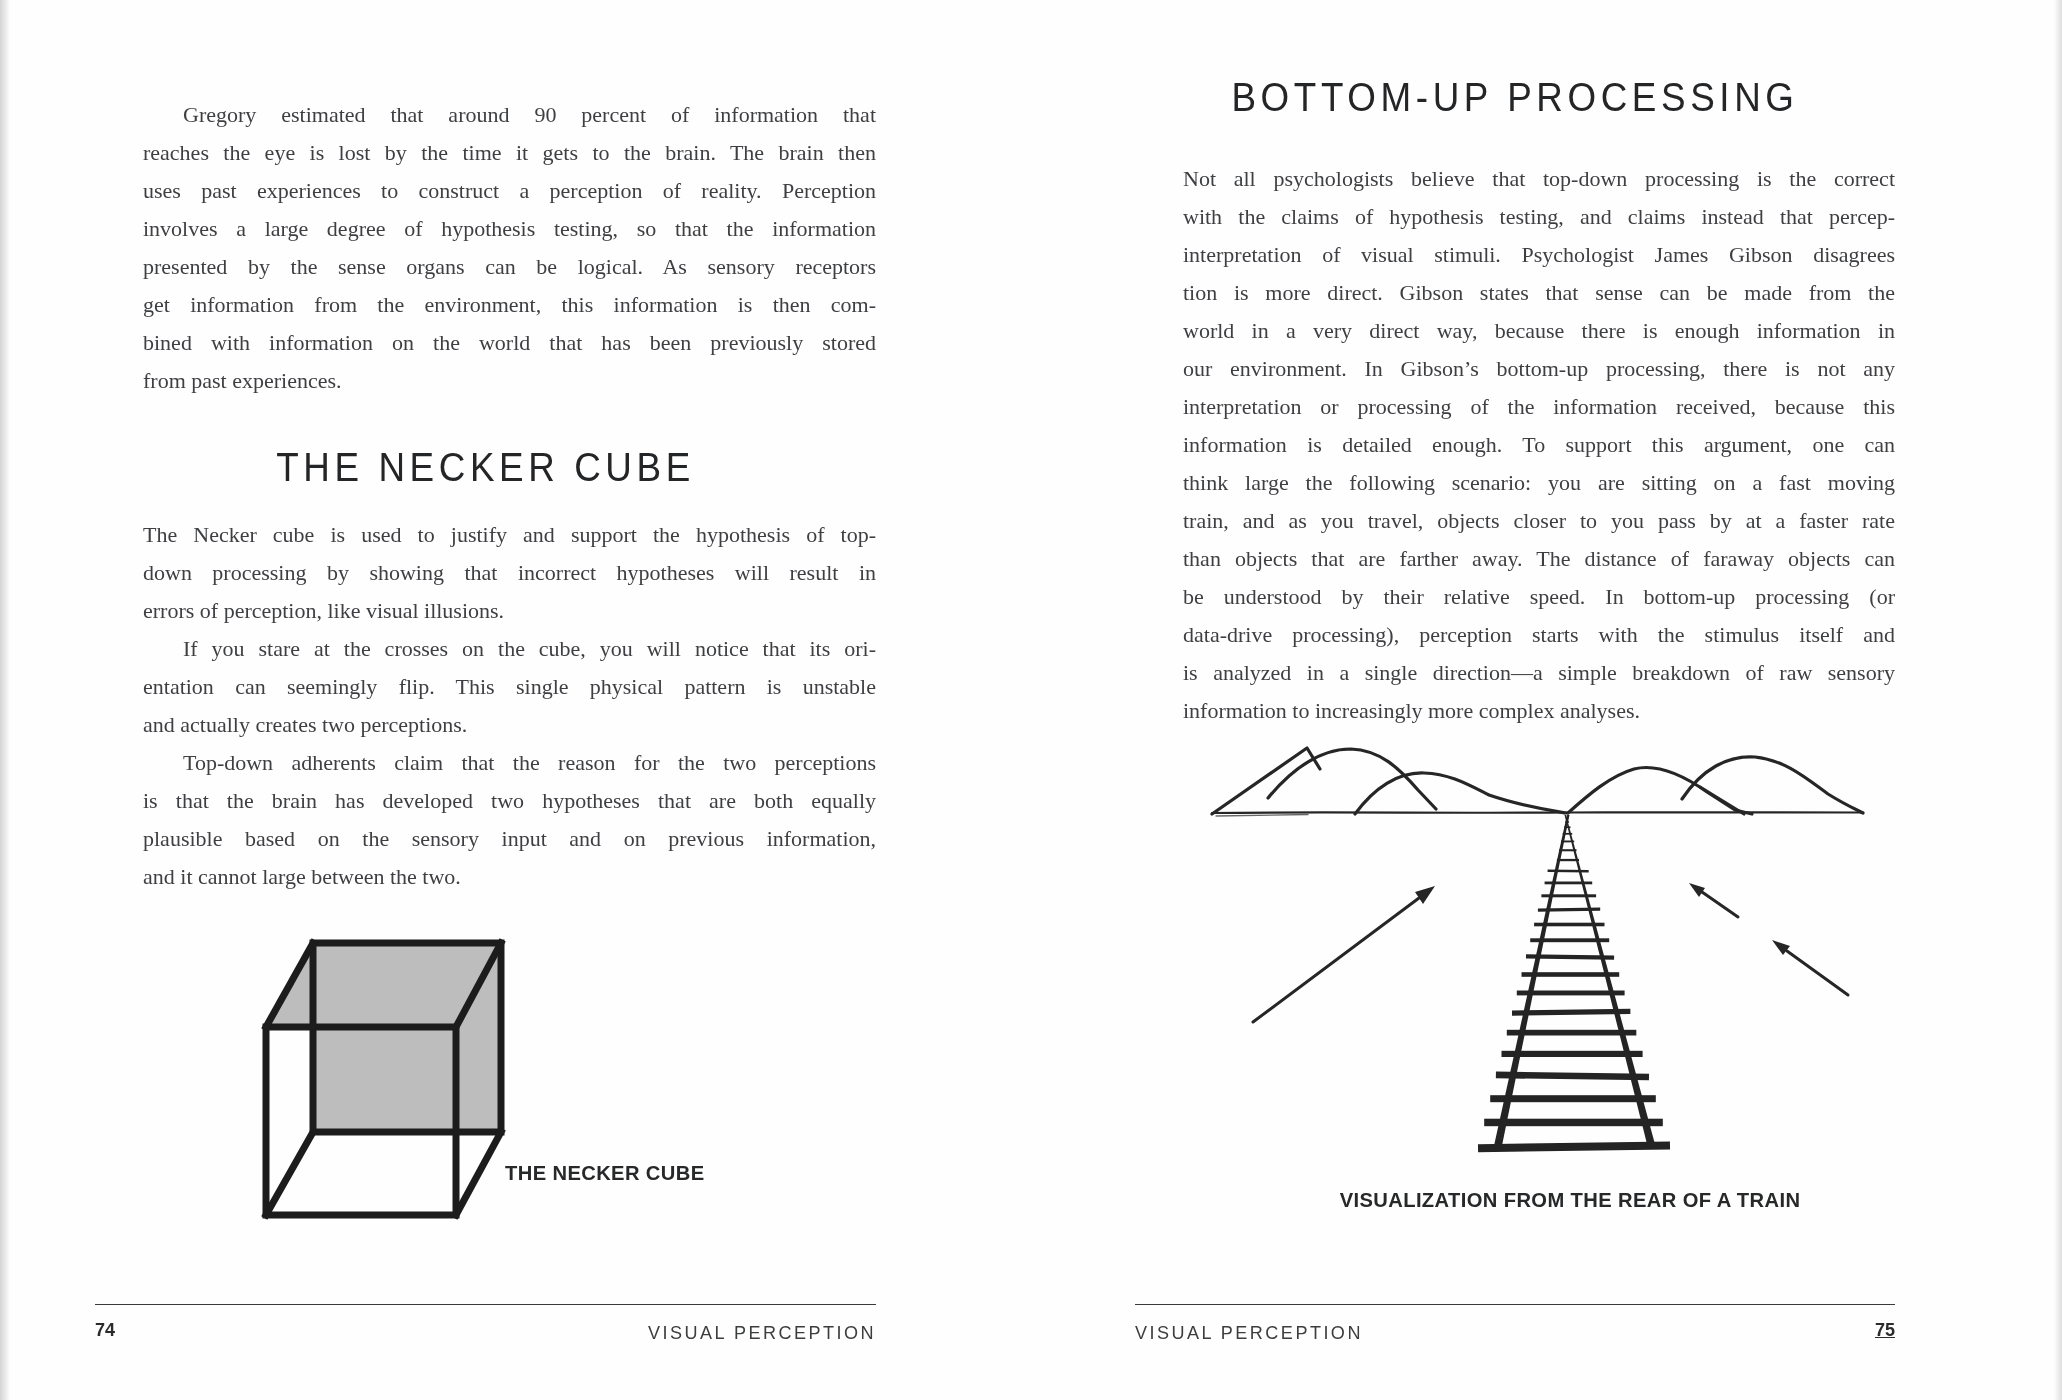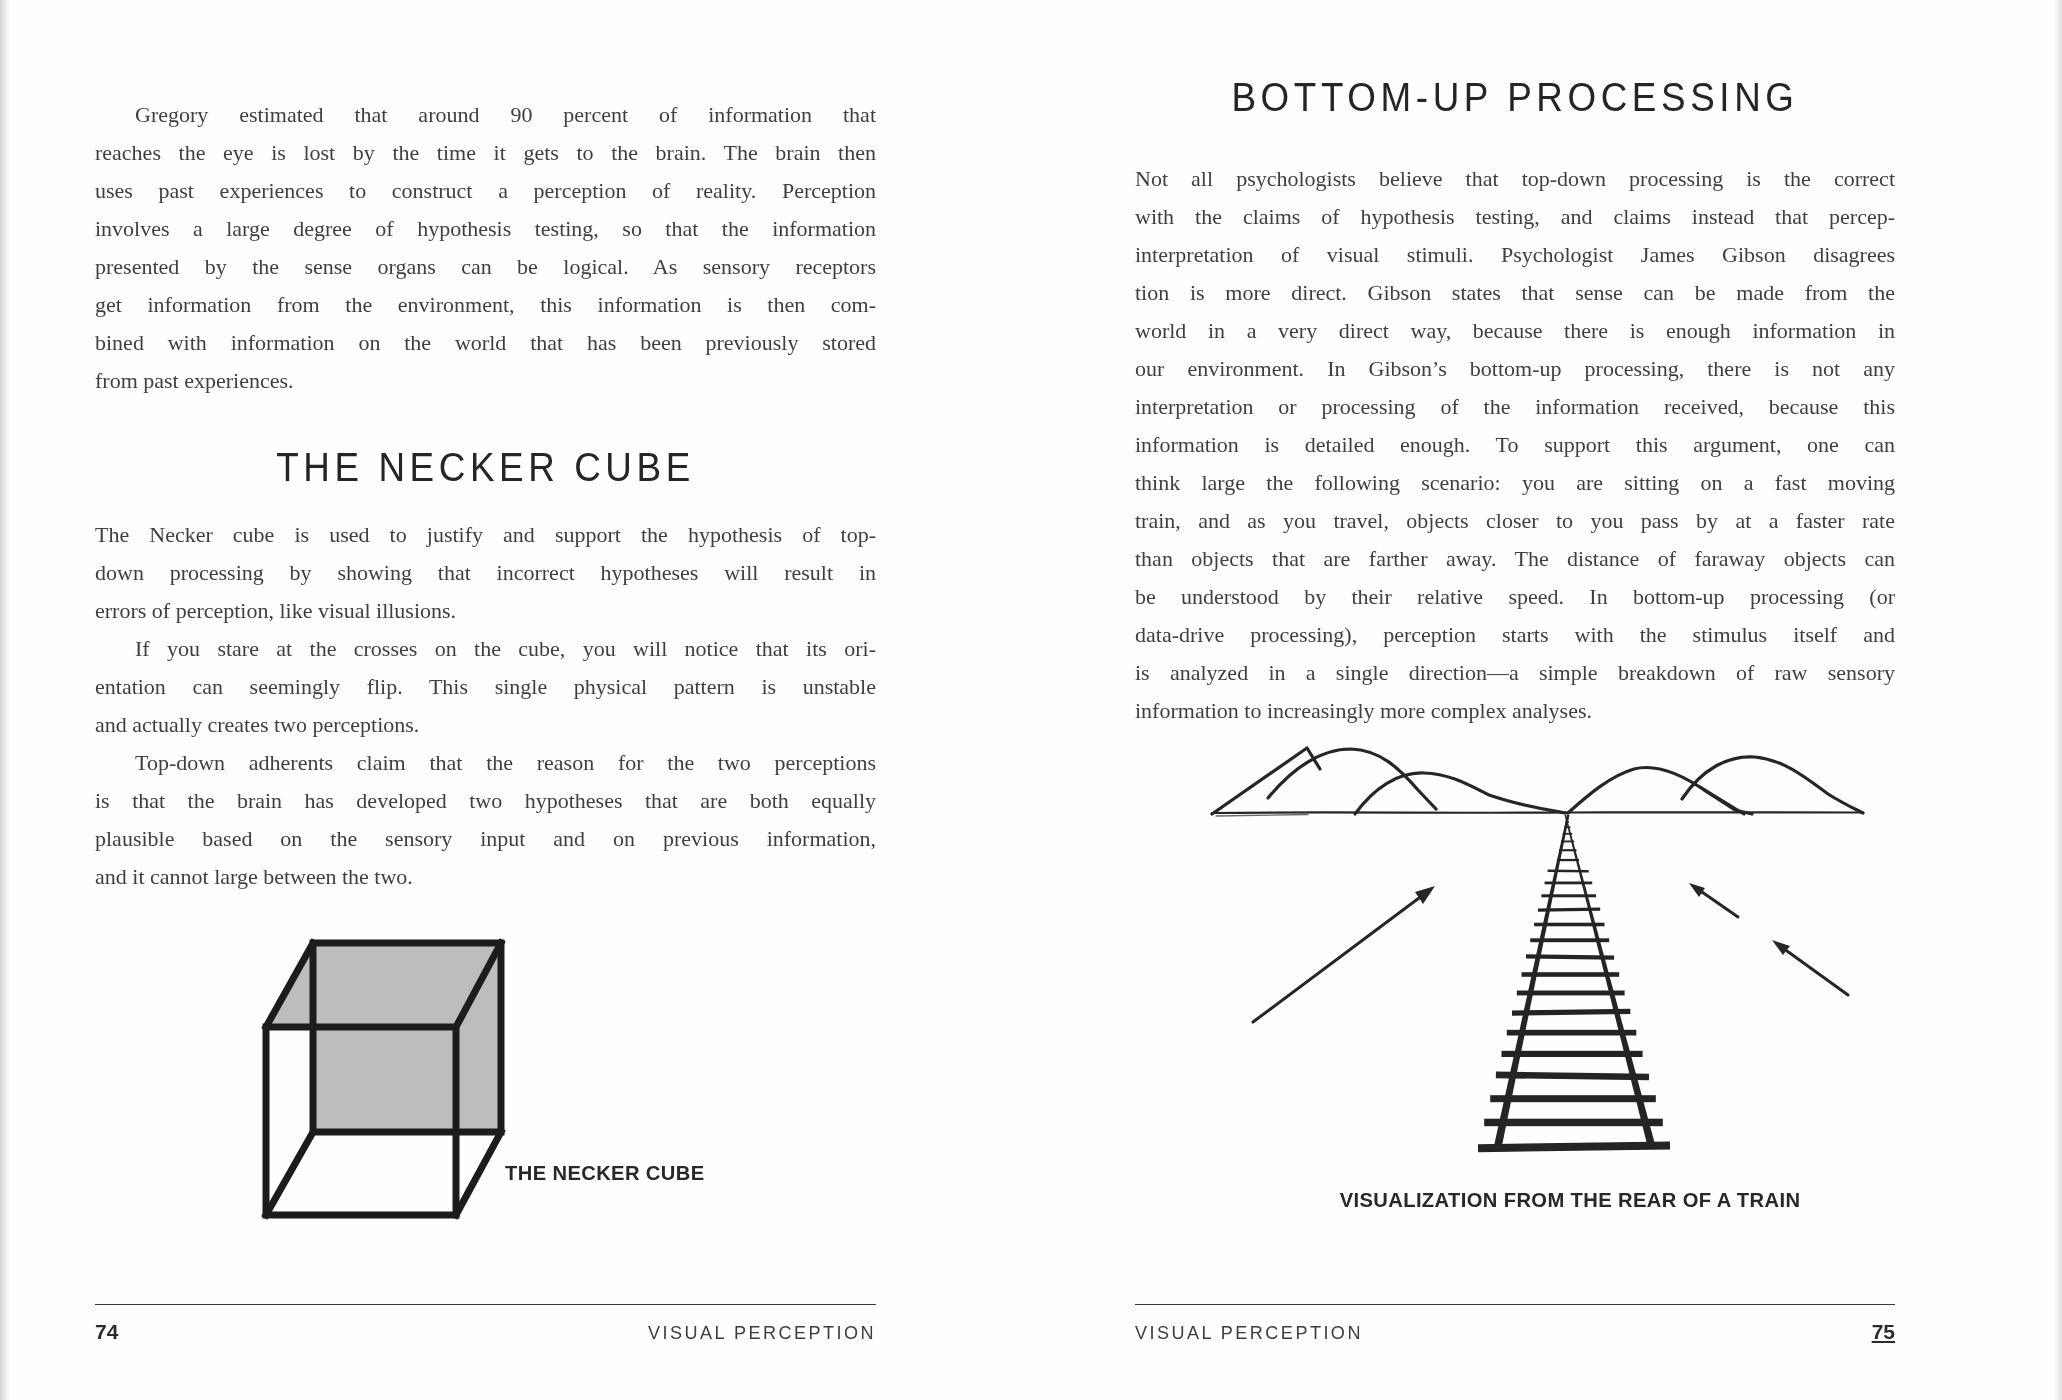--- a/index.html
+++ b/index.html
@@ -4,38 +4,38 @@
 <style>
   html,body{margin:0;padding:0;background:#ffffff;}
   #spread{position:relative;width:2062px;height:1400px;background:#fefefe;overflow:hidden;
           font-family:"Liberation Serif", serif;color:#3e3f42;}
   .scan-edge{position:absolute;top:0;height:100%;pointer-events:none;}
   .scan-edge.left{left:0;width:10px;background:linear-gradient(90deg,rgba(160,160,160,.45),rgba(255,255,255,0));}
   .scan-edge.right{right:0;width:8px;background:linear-gradient(270deg,rgba(175,175,175,.4),rgba(255,255,255,0));}
 
   .col{position:absolute;font-size:22px;line-height:38px;}
   .para{margin:0;}
-  .line{text-align:justify;text-align-last:justify;white-space:nowrap;}
+  .line{text-align:justify;text-align-last:justify;white-space:nowrap;margin-left:48px;}
   .line.last{text-align-last:left;}
   .line.indent{padding-left:40px;}
 
   .sec-heading{font-family:"Liberation Sans", sans-serif;font-weight:400;color:#242527;
                font-size:40px;line-height:42px;letter-spacing:5px;text-align:center;
                transform:scaleX(.92);transform-origin:center;white-space:nowrap;}
   .left-heading{margin:46px 0 28px 0;}
   .abs-heading{position:absolute;}
 
   .fig-caption{position:absolute;font-family:"Liberation Sans", sans-serif;font-weight:700;
                font-size:21px;letter-spacing:.4px;color:#272829;transform:scaleX(.96);
                transform-origin:left center;white-space:nowrap;}
   .fig-caption.centered{text-align:center;transform-origin:center;}
 
   .footer-rule{position:absolute;height:0;border-top:1.6px solid #3a3a3a;}
   .footer-num{position:absolute;font-family:"Liberation Sans", sans-serif;font-weight:700;
-              font-size:21px;color:#2b2b2b;}
+              font-size:18px;color:#2b2b2b;}
   .footer-title{position:absolute;font-family:"Liberation Sans", sans-serif;font-weight:400;
                 font-size:19px;letter-spacing:2.6px;color:#3c3d3e;transform:scaleX(.95);}
   .footer-title.r-align{transform-origin:right center;text-align:right;}
   .footer-title.l-align{transform-origin:left center;}
   svg{position:absolute;display:block;}
 </style>
 </head>
 <body>
 
 <div id="spread">

